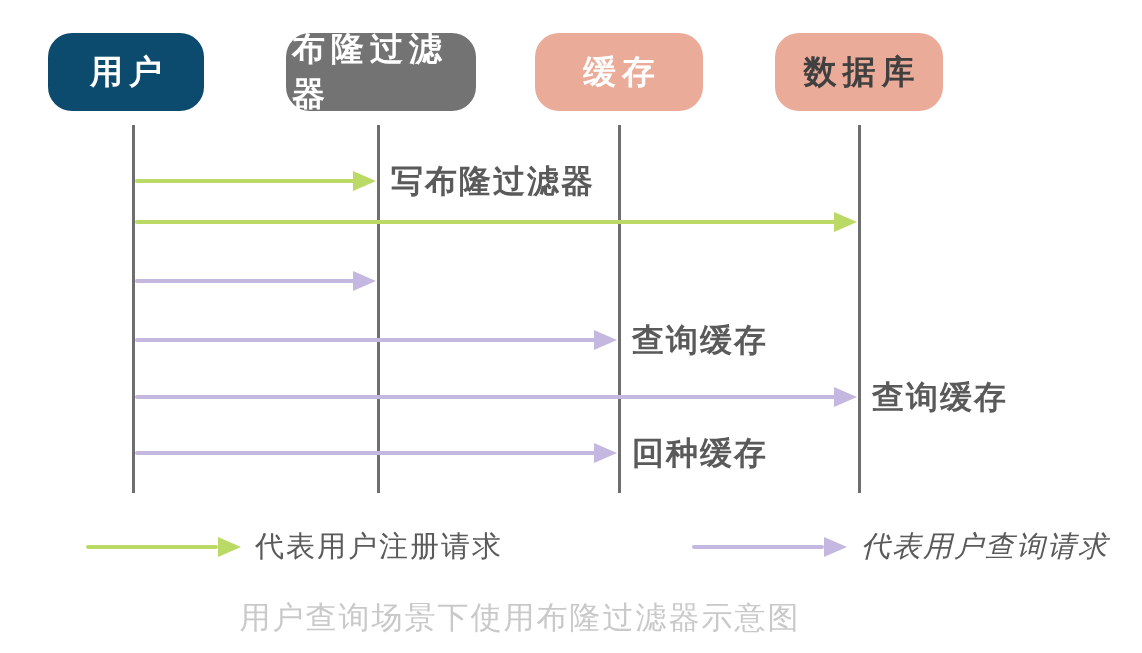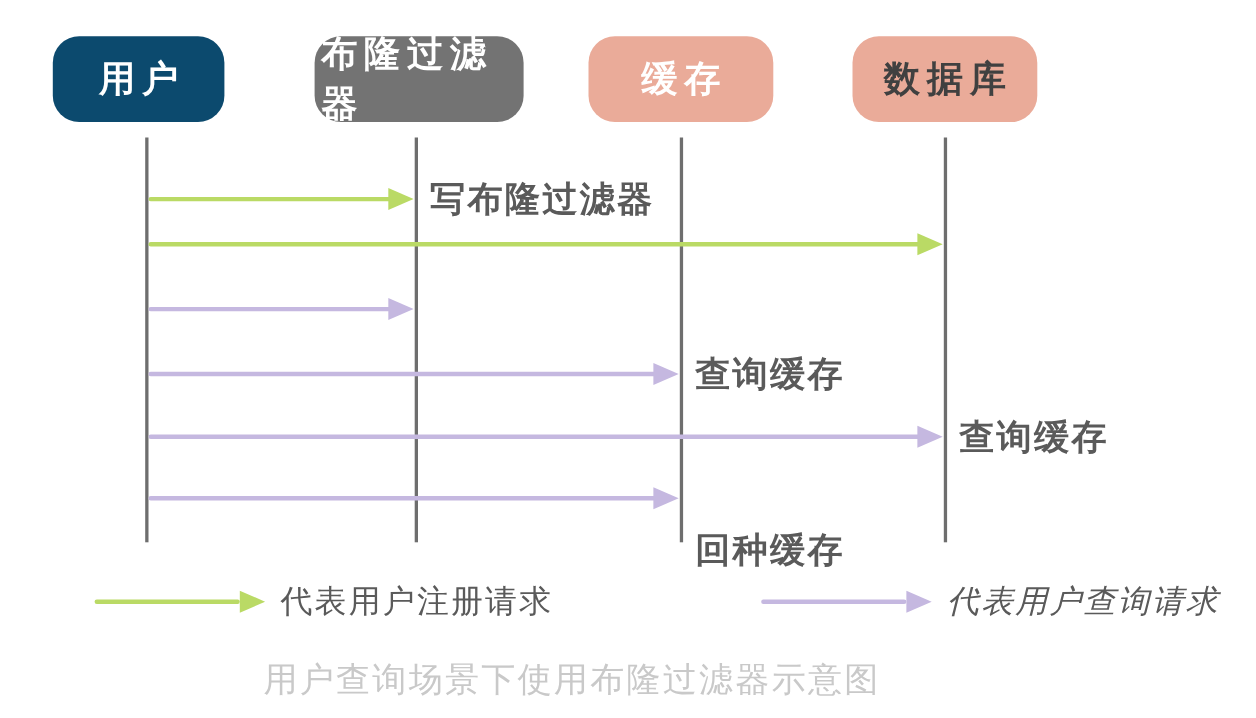--- a/index.html
+++ b/index.html
@@ -121,14 +121,14 @@
     <div class="mline" style="left: 135px; top: 279px; width: 221px; background: rgb(197, 184, 224);"></div>
     <div class="mhead" style="left: 353px; top: 271px; border-left-color: rgb(197, 184, 224);"></div>
     <div class="mline" style="left: 135px; top: 338px; width: 462px; background: rgb(197, 184, 224);"></div>
     <div class="mhead" style="left: 594px; top: 330px; border-left-color: rgb(197, 184, 224);"></div>
     <div class="mlabel" style="left: 632px; top: 323px; color: rgb(90, 90, 90);">查询缓存</div>
     <div class="mline" style="left: 135px; top: 395px; width: 702px; background: rgb(197, 184, 224);"></div>
     <div class="mhead" style="left: 834px; top: 387px; border-left-color: rgb(197, 184, 224);"></div>
     <div class="mlabel" style="left: 872px; top: 380px; color: rgb(90, 90, 90);">查询缓存</div>
     <div class="mline" style="left: 135px; top: 451px; width: 462px; background: rgb(197, 184, 224);"></div>
     <div class="mhead" style="left: 594px; top: 443px; border-left-color: rgb(197, 184, 224);"></div>
-    <div class="mlabel" style="left: 632px; top: 436px; color: rgb(90, 90, 90); margin-top: 47px;">回种缓存</div>
+    <div class="mlabel" style="left: 632px; top: 436px; color: rgb(90, 90, 90);">回种缓存</div>
   </div>
 
 </body></html>

